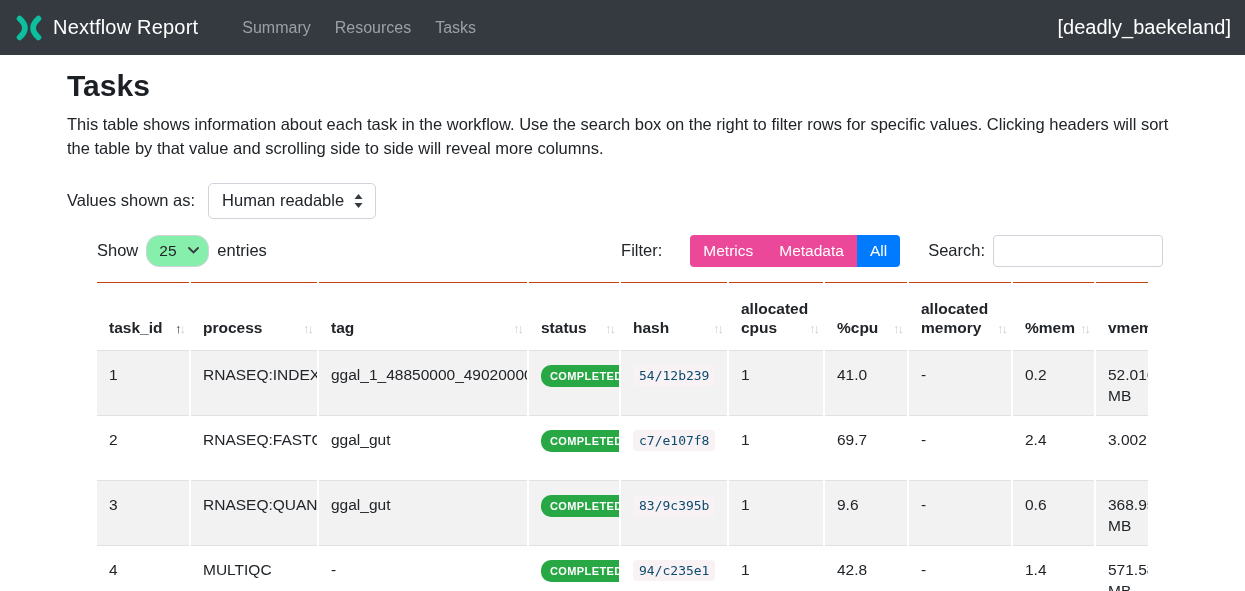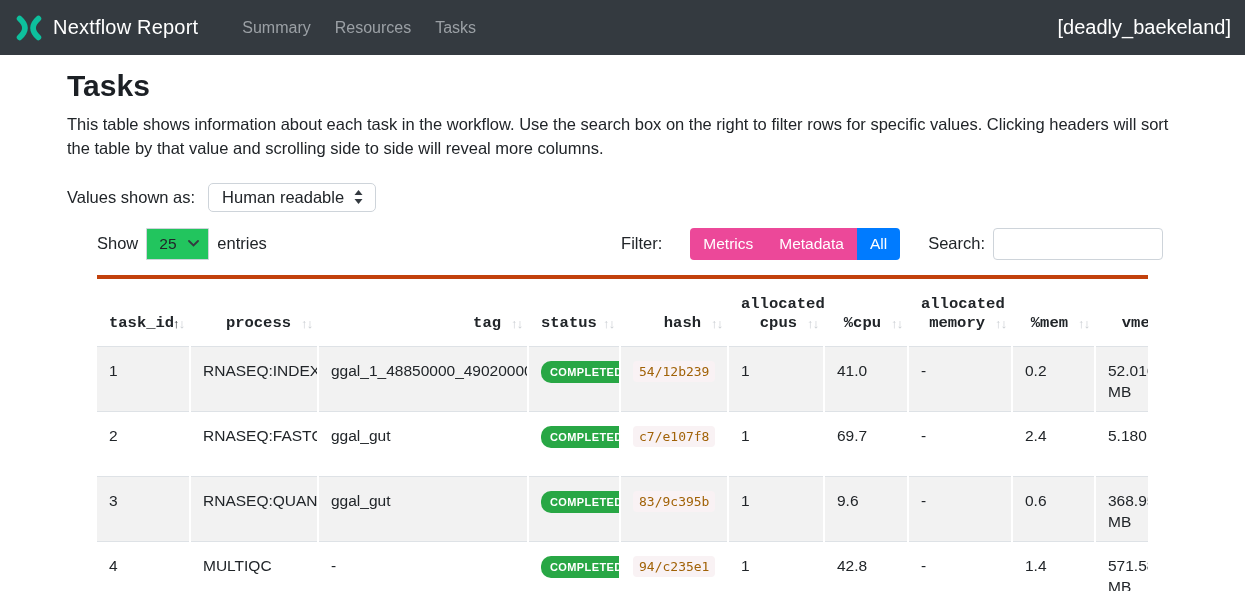--- a/index.html
+++ b/index.html
@@ -14,59 +14,59 @@
   .nav-links { display:flex; }
   .nav-link { color:#9ba0a5; font-size:16px; padding:8px 12px; cursor:pointer; }
   .navbar-run { margin-left:auto; color:#ffffff; font-size:20px; }
 
   
   .content { padding:0 67px; }
   h1.page-title { margin-top:14px; font-size:30px; font-weight:600; color:#1c2025; }
   p.page-desc { margin-top:10px; font-size:16.5px; line-height:1.45; max-width:1111px; }
 
   .values-row { margin-top:22px; display:flex; align-items:center; gap:13px; font-size:16.5px; }
-  .select-lg { height:29px; min-width:160px; border:1px solid #ced4da; border-radius:5px;
+  .select-lg { height:36px; min-width:160px; border:1px solid #ced4da; border-radius:5px;
     display:flex; align-items:center; justify-content:space-between; gap:10px;
     padding:0 12px 0 13px; background:#fff; cursor:pointer; font-size:16.5px; }
 
   
   .dt-section { margin:16px 0 0 30px; width:1066px; }
   .dt-controls { display:flex; justify-content:space-between; align-items:flex-start; font-size:16.5px; }
   .dt-show { display:flex; align-items:center; gap:8px; }
-  .select-sm { height:32px; width:63px; border:1px solid #ced4da; border-radius:1px;
+  .select-sm { height:32px; width:63px; border:1px solid #ced4da; border-radius:13px;
     display:flex; align-items:center; justify-content:space-between;
-    padding:0 9px 0 12px; background:#22c55e; cursor:pointer; font-size:15.5px; }
+    padding:0 9px 0 12px; background:#86efac; cursor:pointer; font-size:15.5px; }
   .dt-right { display:flex; align-items:center; gap:28px; }
   .btn-group { display:flex; }
   .btn { border:none; height:32px; padding:0 13px; font-size:15.5px; color:#fff;
     font-family:"Liberation Sans",sans-serif; cursor:pointer; }
   .btn-secondary { background:#ec4899; }
   .btn-primary { background:#007bff; }
   .btn-first { border-radius:4px 0 0 4px; }
   .btn-last { border-radius:0 4px 4px 0; }
   .search-wrap { display:flex; align-items:center; gap:8px; }
   .search-input { height:32px; width:170px; border:1px solid #ced4da; border-radius:4px;
     padding:0 8px; font-size:15px; font-family:"Liberation Sans",sans-serif; }
 
   
   .table-clip { margin-top:15px; width:1051px; overflow:hidden; }
   table.tasks { border-collapse:collapse; table-layout:fixed; width:1088px; font-size:15.5px; }
-  thead th { text-align:right; font-weight:700; vertical-align:bottom; position:relative;
-    padding:16px 26px 12px 12px; border-top:4px solid #c2410c; border-bottom:1px solid #dee2e6;
-    line-height:1.25; cursor:pointer;font-family:Liberation Mono, monospace; }
+  thead th { text-align:left; font-weight:700; vertical-align:bottom; position:relative;
+    padding:16px 26px 12px 12px; border-top:1px solid #c2410c; border-bottom:1px solid #dee2e6;
+    line-height:1.25; cursor:pointer; }
   tbody td { vertical-align:top; padding:14px 10px 8px 12px; height:65px; line-height:1.35;
     border-top:1px solid #dee2e6; overflow:hidden; }
   tbody tr:nth-child(odd) td { background:#f2f2f2; }
   td + td, th + th { border-left:2px solid #fff; }
   .sort { position:absolute; right:5px; bottom:12px; font-size:13px; letter-spacing:-2px;
     color:#c9cdd2; font-weight:400; white-space:nowrap; }
   .sort .active { color:#212529; font-weight:700; }
   .badge { display:inline-block; background:#28a745; color:#fff; font-size:11px;
     font-weight:700; letter-spacing:.4px; padding:4px 9px; border-radius:10px; }
-  .hash { font-family:"DejaVu Sans Mono", monospace; font-size:13px; color:#a16207;
+  .hash { font-family:"DejaVu Sans Mono", monospace; font-size:13px; color:#0c4a6e;
     background:#f9f2f4; padding:3px 6px; border-radius:4px; white-space:nowrap; }
   .caret-fill { fill:#343a40; }
   .logo-stroke { stroke:#0dc09d; stroke-width:4.6; fill:none; stroke-linecap:round; }
 </style>
 </head>
 <body>
 
 <div class="navbar">
   <div class="brand">
     <span style="display:flex;">
@@ -204,21 +204,21 @@
           <tr>
             <td>2</td>
             <td>RNASEQ:FASTQC</td>
             <td>ggal_gut</td>
             <td><span class="badge">COMPLETED</span></td>
             <td><span class="hash">c7/e107f8</span></td>
             <td>1</td>
             <td>69.7</td>
             <td>-</td>
             <td>2.4</td>
-            <td>5.180</td>
+            <td>3.002</td>
           </tr>
           <tr>
             <td>3</td>
             <td>RNASEQ:QUANT</td>
             <td>ggal_gut</td>
             <td><span class="badge">COMPLETED</span></td>
             <td><span class="hash">83/9c395b</span></td>
             <td>1</td>
             <td>9.6</td>
             <td>-</td>

